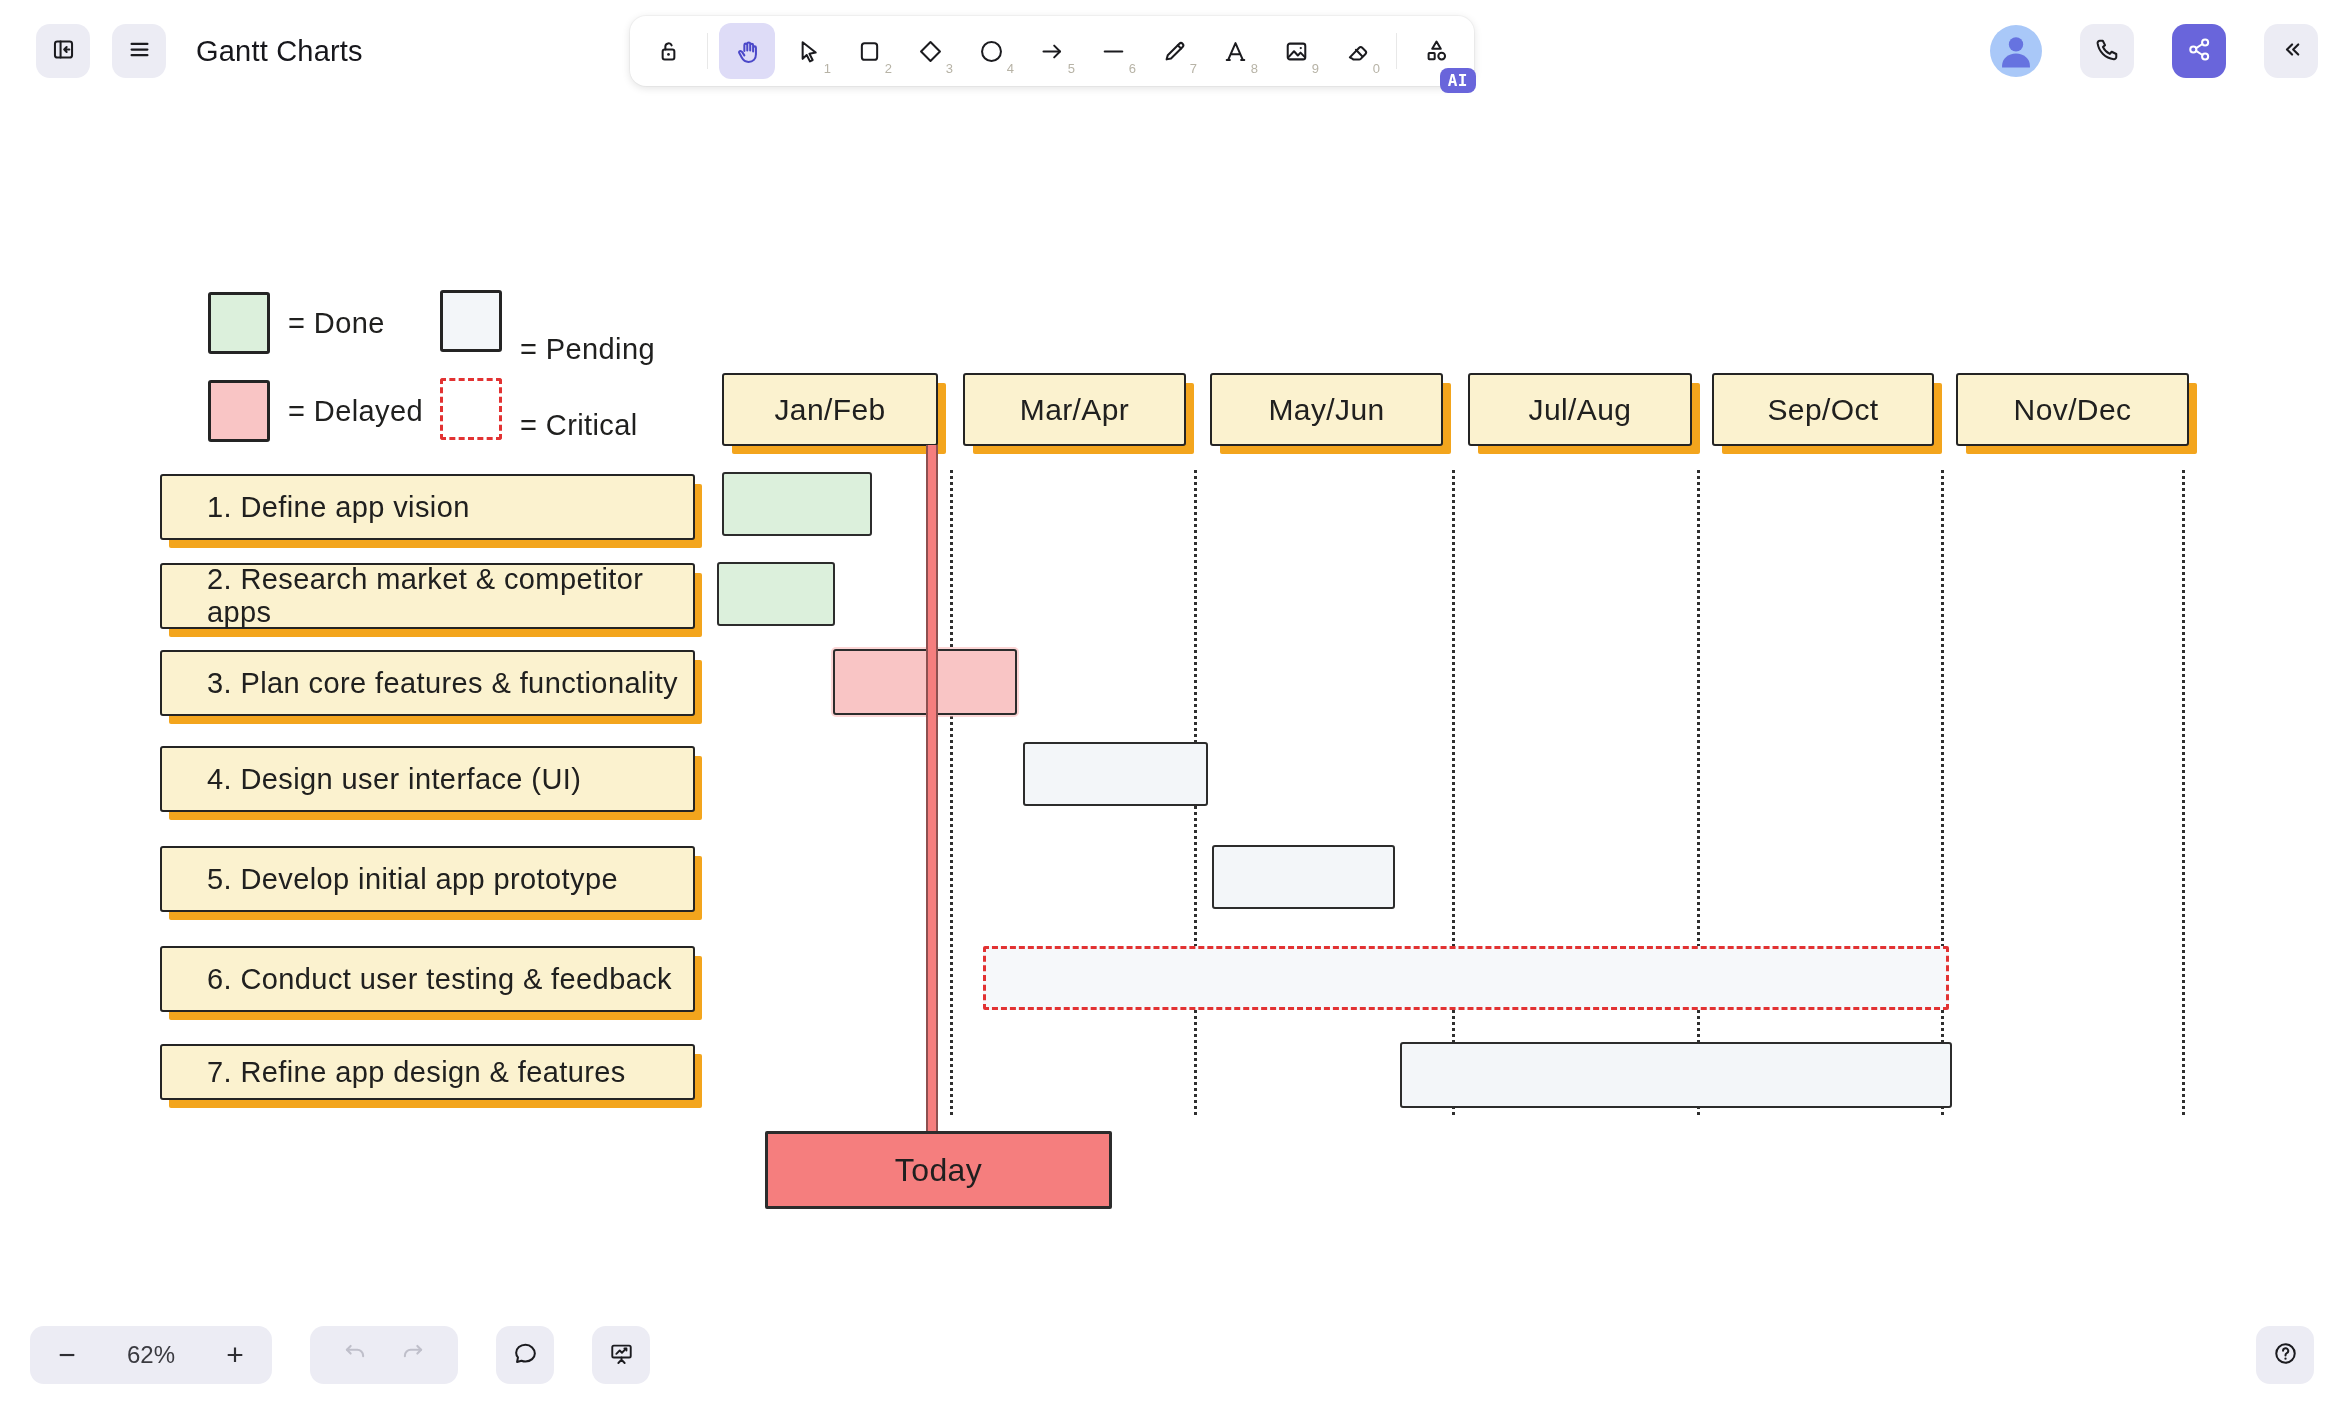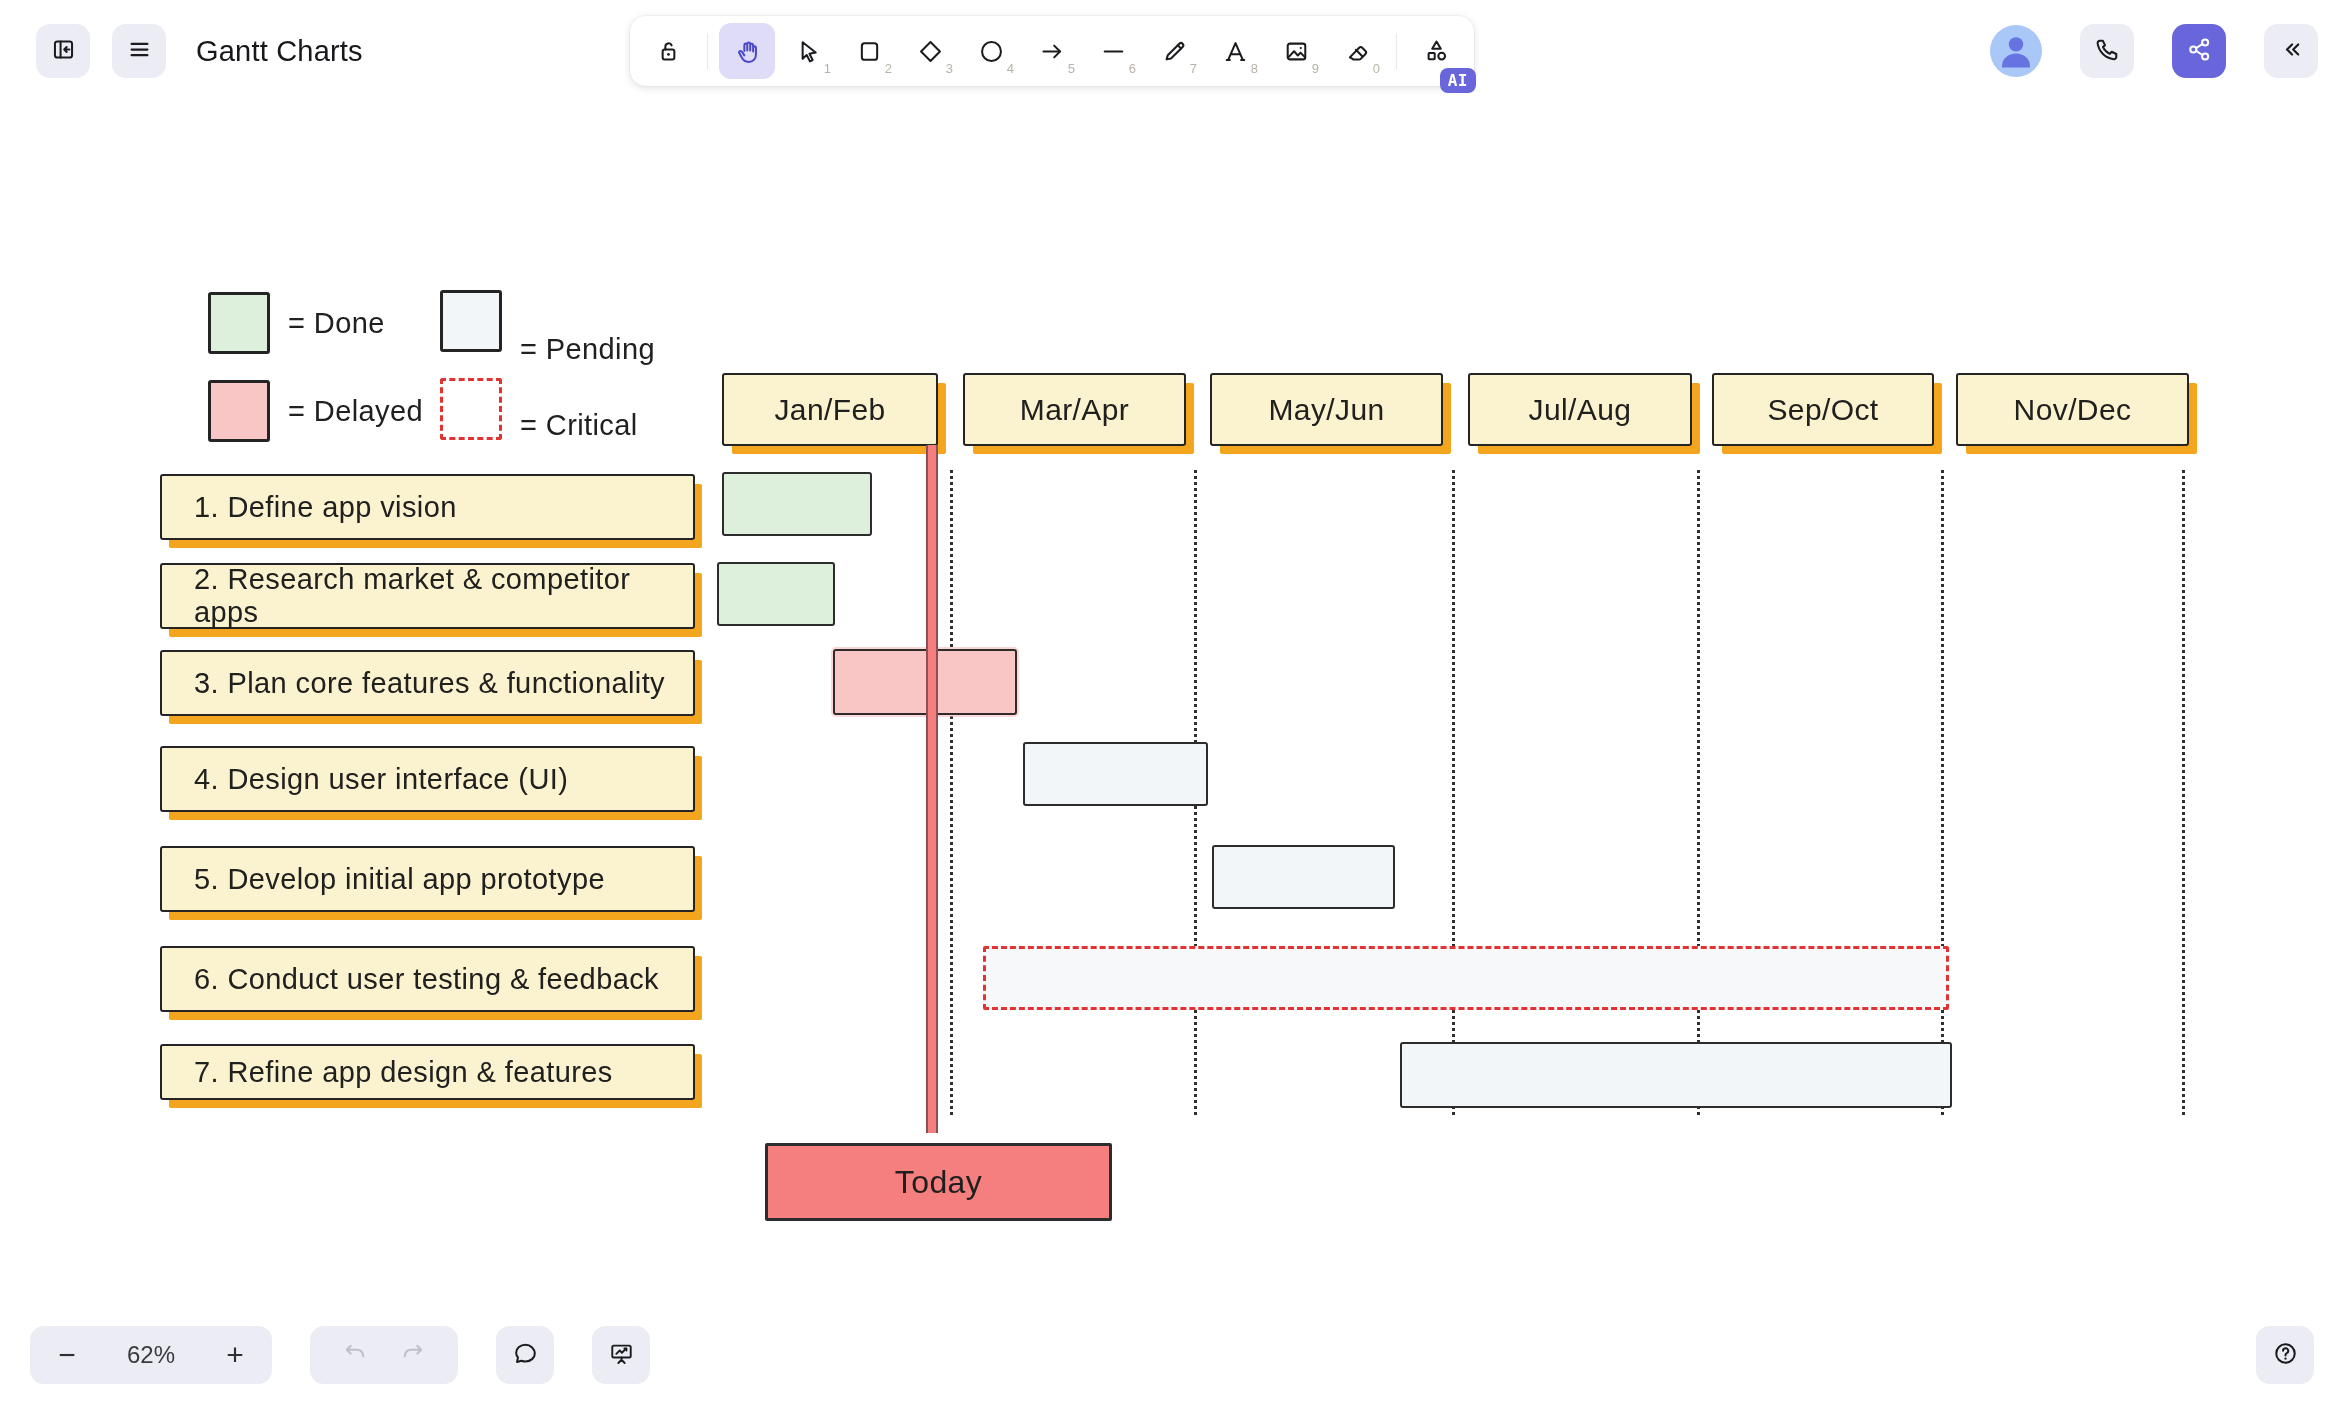--- a/index.html
+++ b/index.html
@@ -49,21 +49,21 @@
   .sq-btn svg{width:27px; height:27px;}
   .help-btn{position:absolute; right:26px; bottom:26px;}
 
   
   .canvas{position:absolute; inset:0;}
   .canvas-text{letter-spacing:.4px;}
   .month{position:absolute; background:var(--paper); border:2.5px solid var(--ink); border-radius:3px;
     box-shadow:9px 9px 0 -1px var(--paperShadow); display:flex; align-items:center; justify-content:center;
     font-size:30px; color:#20201f; cursor:pointer;}
   .task-label{position:absolute; background:var(--paper); border:2.5px solid var(--ink); border-radius:3px;
-    box-shadow:8px 9px 0 -1px var(--paperShadow); display:flex; align-items:center; padding-left:32px;
+    box-shadow:8px 9px 0 -1px var(--paperShadow); display:flex; align-items:center; padding-left:45px;
     font-size:29px; color:#20201f; cursor:pointer;}
   .gridline{position:absolute; width:0; border-left:3.5px dotted #2f2f2f;}
   .bar{position:absolute; border:2.5px solid #2c2c2c; border-radius:3px; cursor:pointer;}
   .bar.done{background:var(--green);}
   .bar.pending{background:var(--pendingFill);}
   .bar.delayed{background:var(--pink); box-shadow:0 0 0 2px rgba(250,180,180,.55);}
   .bar.critical{background:#f6f8fa; border:3.5px dashed var(--red); border-radius:2px;}
   .swatch{position:absolute; border:3px solid var(--ink); border-radius:3px; background:#fff; cursor:pointer;}
   .swatch.done{background:var(--green);}
   .swatch.pending{background:var(--pendingFill);}
@@ -134,21 +134,21 @@
       <div class="bar pending" style="left: 1400px; top: 1042px; width: 552px; height: 66px;"></div>
       <div class="swatch done" style="left: 208px; top: 292px; width: 62px; height: 62px;"></div>
       <span class="legend-text" style="left: 288px; top: 323px;">= Done</span>
       <div class="swatch pending" style="left: 440px; top: 290px; width: 62px; height: 62px;"></div>
       <span class="legend-text" style="left: 520px; top: 321px; margin-top: 28px;">= Pending</span>
       <div class="swatch delayed" style="left: 208px; top: 380px; width: 62px; height: 62px;"></div>
       <span class="legend-text" style="left: 288px; top: 411px;">= Delayed</span>
       <div class="swatch critical" style="left: 440px; top: 378px; width: 62px; height: 62px;"></div>
       <span class="legend-text" style="left: 520px; top: 409px; margin-top: 16px;">= Critical</span>
       <div class="today-line" style="left: 926px; top: 445px; width: 12px; height: 688px;"></div>
-      <div class="today-box" style="left: 765px; top: 1131px; width: 347px; height: 78px; margin-top: 12px;">
+      <div class="today-box" style="left: 765px; top: 1131px; width: 347px; height: 78px;">
         <span>Today</span>
       </div>
     </div>
 
   <div class="top-left">
     <button class="chrome-btn">
       <span>
         <svg width="27" height="27" viewBox="0 0 24 24" fill="none" stroke="currentColor" stroke-width="1.8" stroke-linecap="round" stroke-linejoin="round">
           <rect x="4.4" y="4.8" width="15.2" height="14.4" rx="2.2"></rect>
             <path d="M9.4 4.8v14.4"></path>

